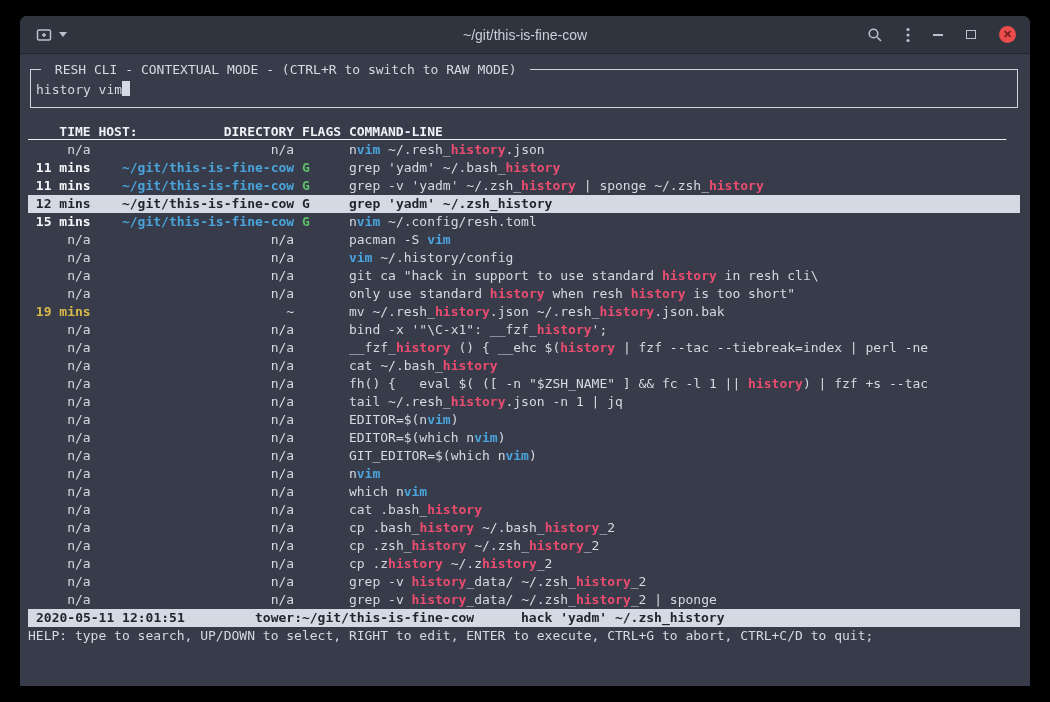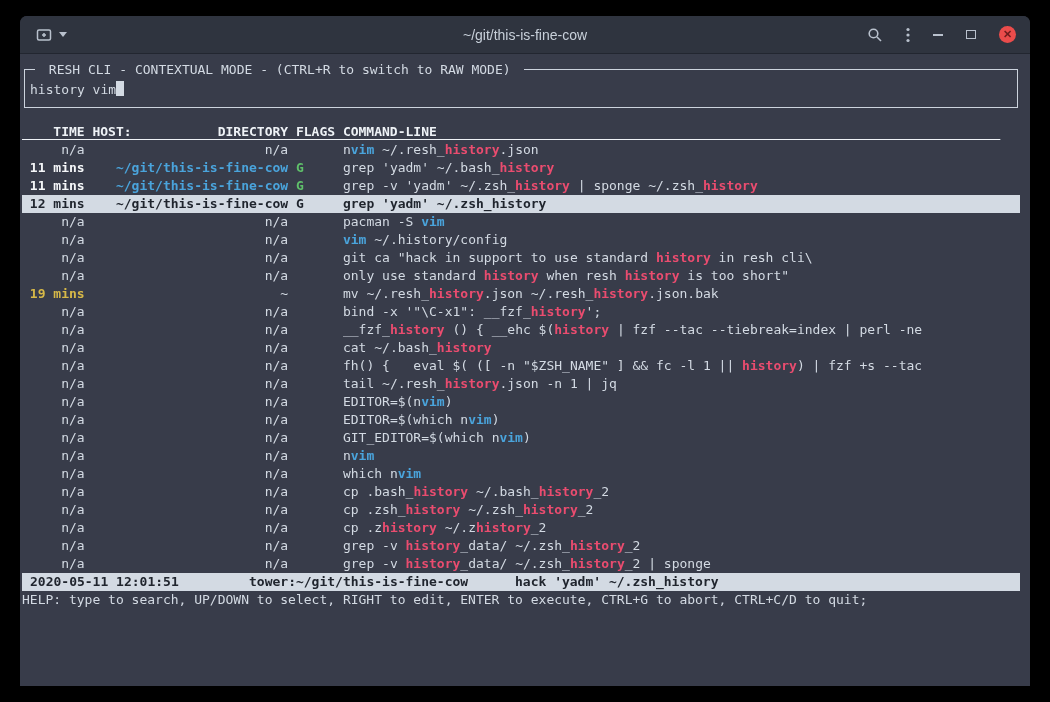--- a/index.html
+++ b/index.html
@@ -19,21 +19,21 @@
               align-items:center; gap:23px; z-index:2; }
   .caret-down { width:0; height:0; border-left:4px solid transparent;
                 border-right:4px solid transparent; border-top:5px solid #b9c1cd; }
   .icon-btn { display:flex; align-items:center; justify-content:center; cursor:default; }
   .close-btn { width:17px; height:17px; border-radius:50%; background:#ea4c4b;
                color:#6e1d1d; font-size:11px; font-weight:bold; line-height:17px;
                text-align:center; }
   .min-glyph { width:10px; border-top:2px solid #b9c1cd; display:inline-block; }
   .restore-glyph { width:10px; height:9px; border:1.5px solid #b9c1cd; display:inline-block; }
 
-  .term { padding:6px 10px 0 2px; font-size:13px; line-height:18px; color:#d3dae3; }
+  .term { padding:6px 10px 0 8px; font-size:13px; line-height:18px; color:#d3dae3; }
 
   .searchbox { position:relative; border:1px solid #ccd3dd; margin:9px 2px 15px 2px;
                height:39px; }
   .box-label { position:absolute; top:-9px; left:10px; background:#383c4a;
                padding:0 6px; white-space:pre; }
   .search-line { padding:11px 6px 0 5px; white-space:pre; }
   .cursor { display:inline-block; width:8px; height:15px; background:#d3dae3;
             vertical-align:-2px; }
 
   .header-line { white-space:pre; font-weight:bold; color:#eef2f6;
@@ -104,35 +104,37 @@
       <div class="search-line"><span>history vim</span><span class="cursor"></span></div>
     </div>
 
     <div class="header-line">    TIME HOST:           DIRECTORY FLAGS COMMAND-LINE                                                                        </div>
 
     <div>
         <div class="hrow"><span class="c-time">     n/a</span><span> </span><span class="c-host">                      n/a</span><span> </span><span class="c-flag">     </span><span> </span><span class="c-cmd">n</span><span class="c-cmd match" style="color: rgb(74, 164, 220);">vim</span><span class="c-cmd"> ~/.resh_</span><span class="c-cmd match" style="color: rgb(234, 76, 111);">history</span><span class="c-cmd">.json</span></div>
         <div class="hrow"><span class="c-time tc-recent"> 11 mins</span><span> </span><span class="c-host path">   ~/git/this-is-fine-cow</span><span> </span><span class="c-flag">G    </span><span> </span><span class="c-cmd">grep 'yadm' ~/.bash_</span><span class="c-cmd match" style="color: rgb(234, 76, 111);">history</span></div>
         <div class="hrow"><span class="c-time tc-recent"> 11 mins</span><span> </span><span class="c-host path">   ~/git/this-is-fine-cow</span><span> </span><span class="c-flag">G    </span><span> </span><span class="c-cmd">grep -v 'yadm' ~/.zsh_</span><span class="c-cmd match" style="color: rgb(234, 76, 111);">history</span><span class="c-cmd"> | sponge ~/.zsh_</span><span class="c-cmd match" style="color: rgb(234, 76, 111);">history</span></div>
         <div class="hrow selected"><span class="c-time tc-recent"> 12 mins</span><span> </span><span class="c-host path">   ~/git/this-is-fine-cow</span><span> </span><span class="c-flag">G    </span><span> </span><span class="c-cmd">grep 'yadm' ~/.zsh_</span><span class="c-cmd match">history</span></div>
+        <div class="hrow"><span class="c-time tc-recent"> 15 mins</span><span> </span><span class="c-host path">   ~/git/this-is-fine-cow</span><span> </span><span class="c-flag">G    </span><span> </span><span class="c-cmd">n</span><span class="c-cmd match" style="color: rgb(74, 164, 220);">vim</span><span class="c-cmd"> ~/.config/resh.toml</span></div>
         <div class="hrow"><span class="c-time">     n/a</span><span> </span><span class="c-host">                      n/a</span><span> </span><span class="c-flag">     </span><span> </span><span class="c-cmd">pacman -S </span><span class="c-cmd match" style="color: rgb(74, 164, 220);">vim</span></div>
         <div class="hrow"><span class="c-time">     n/a</span><span> </span><span class="c-host">                      n/a</span><span> </span><span class="c-flag">     </span><span> </span><span class="c-cmd match" style="color: rgb(74, 164, 220);">vim</span><span class="c-cmd"> ~/.history/config</span></div>
         <div class="hrow"><span class="c-time">     n/a</span><span> </span><span class="c-host">                      n/a</span><span> </span><span class="c-flag">     </span><span> </span><span class="c-cmd">git ca "hack in support to use standard </span><span class="c-cmd match" style="color: rgb(234, 76, 111);">history</span><span class="c-cmd"> in resh cli\</span></div>
         <div class="hrow"><span class="c-time">     n/a</span><span> </span><span class="c-host">                      n/a</span><span> </span><span class="c-flag">     </span><span> </span><span class="c-cmd">only use standard </span><span class="c-cmd match" style="color: rgb(234, 76, 111);">history</span><span class="c-cmd"> when resh </span><span class="c-cmd match" style="color: rgb(234, 76, 111);">history</span><span class="c-cmd"> is too short"</span></div>
         <div class="hrow"><span class="c-time tc-older"> 19 mins</span><span> </span><span class="c-host">                        ~</span><span> </span><span class="c-flag">     </span><span> </span><span class="c-cmd">mv ~/.resh_</span><span class="c-cmd match" style="color: rgb(234, 76, 111);">history</span><span class="c-cmd">.json ~/.resh_</span><span class="c-cmd match" style="color: rgb(234, 76, 111);">history</span><span class="c-cmd">.json.bak</span></div>
         <div class="hrow"><span class="c-time">     n/a</span><span> </span><span class="c-host">                      n/a</span><span> </span><span class="c-flag">     </span><span> </span><span class="c-cmd">bind -x '"\C-x1": __fzf_</span><span class="c-cmd match" style="color: rgb(234, 76, 111);">history</span><span class="c-cmd">';</span></div>
         <div class="hrow"><span class="c-time">     n/a</span><span> </span><span class="c-host">                      n/a</span><span> </span><span class="c-flag">     </span><span> </span><span class="c-cmd">__fzf_</span><span class="c-cmd match" style="color: rgb(234, 76, 111);">history</span><span class="c-cmd"> () { __ehc $(</span><span class="c-cmd match" style="color: rgb(234, 76, 111);">history</span><span class="c-cmd"> | fzf --tac --tiebreak=index | perl -ne</span></div>
         <div class="hrow"><span class="c-time">     n/a</span><span> </span><span class="c-host">                      n/a</span><span> </span><span class="c-flag">     </span><span> </span><span class="c-cmd">cat ~/.bash_</span><span class="c-cmd match" style="color: rgb(234, 76, 111);">history</span></div>
         <div class="hrow"><span class="c-time">     n/a</span><span> </span><span class="c-host">                      n/a</span><span> </span><span class="c-flag">     </span><span> </span><span class="c-cmd">fh() {   eval $( ([ -n "$ZSH_NAME" ] &amp;&amp; fc -l 1 || </span><span class="c-cmd match" style="color: rgb(234, 76, 111);">history</span><span class="c-cmd">) | fzf +s --tac</span></div>
         <div class="hrow"><span class="c-time">     n/a</span><span> </span><span class="c-host">                      n/a</span><span> </span><span class="c-flag">     </span><span> </span><span class="c-cmd">tail ~/.resh_</span><span class="c-cmd match" style="color: rgb(234, 76, 111);">history</span><span class="c-cmd">.json -n 1 | jq</span></div>
         <div class="hrow"><span class="c-time">     n/a</span><span> </span><span class="c-host">                      n/a</span><span> </span><span class="c-flag">     </span><span> </span><span class="c-cmd">EDITOR=$(n</span><span class="c-cmd match" style="color: rgb(74, 164, 220);">vim</span><span class="c-cmd">)</span></div>
         <div class="hrow"><span class="c-time">     n/a</span><span> </span><span class="c-host">                      n/a</span><span> </span><span class="c-flag">     </span><span> </span><span class="c-cmd">EDITOR=$(which n</span><span class="c-cmd match" style="color: rgb(74, 164, 220);">vim</span><span class="c-cmd">)</span></div>
         <div class="hrow"><span class="c-time">     n/a</span><span> </span><span class="c-host">                      n/a</span><span> </span><span class="c-flag">     </span><span> </span><span class="c-cmd">GIT_EDITOR=$(which n</span><span class="c-cmd match" style="color: rgb(74, 164, 220);">vim</span><span class="c-cmd">)</span></div>
         <div class="hrow"><span class="c-time">     n/a</span><span> </span><span class="c-host">                      n/a</span><span> </span><span class="c-flag">     </span><span> </span><span class="c-cmd">n</span><span class="c-cmd match" style="color: rgb(74, 164, 220);">vim</span></div>
         <div class="hrow"><span class="c-time">     n/a</span><span> </span><span class="c-host">                      n/a</span><span> </span><span class="c-flag">     </span><span> </span><span class="c-cmd">which n</span><span class="c-cmd match" style="color: rgb(74, 164, 220);">vim</span></div>
+        <div class="hrow"><span class="c-time">     n/a</span><span> </span><span class="c-host">                      n/a</span><span> </span><span class="c-flag">     </span><span> </span><span class="c-cmd">cat .bash_</span><span class="c-cmd match" style="color: rgb(234, 76, 111);">history</span></div>
         <div class="hrow"><span class="c-time">     n/a</span><span> </span><span class="c-host">                      n/a</span><span> </span><span class="c-flag">     </span><span> </span><span class="c-cmd">cp .bash_</span><span class="c-cmd match" style="color: rgb(234, 76, 111);">history</span><span class="c-cmd"> ~/.bash_</span><span class="c-cmd match" style="color: rgb(234, 76, 111);">history</span><span class="c-cmd">_2</span></div>
         <div class="hrow"><span class="c-time">     n/a</span><span> </span><span class="c-host">                      n/a</span><span> </span><span class="c-flag">     </span><span> </span><span class="c-cmd">cp .zsh_</span><span class="c-cmd match" style="color: rgb(234, 76, 111);">history</span><span class="c-cmd"> ~/.zsh_</span><span class="c-cmd match" style="color: rgb(234, 76, 111);">history</span><span class="c-cmd">_2</span></div>
         <div class="hrow"><span class="c-time">     n/a</span><span> </span><span class="c-host">                      n/a</span><span> </span><span class="c-flag">     </span><span> </span><span class="c-cmd">cp .z</span><span class="c-cmd match" style="color: rgb(234, 76, 111);">history</span><span class="c-cmd"> ~/.z</span><span class="c-cmd match" style="color: rgb(234, 76, 111);">history</span><span class="c-cmd">_2</span></div>
         <div class="hrow"><span class="c-time">     n/a</span><span> </span><span class="c-host">                      n/a</span><span> </span><span class="c-flag">     </span><span> </span><span class="c-cmd">grep -v </span><span class="c-cmd match" style="color: rgb(234, 76, 111);">history</span><span class="c-cmd">_data/ ~/.zsh_</span><span class="c-cmd match" style="color: rgb(234, 76, 111);">history</span><span class="c-cmd">_2</span></div>
         <div class="hrow"><span class="c-time">     n/a</span><span> </span><span class="c-host">                      n/a</span><span> </span><span class="c-flag">     </span><span> </span><span class="c-cmd">grep -v </span><span class="c-cmd match" style="color: rgb(234, 76, 111);">history</span><span class="c-cmd">_data/ ~/.zsh_</span><span class="c-cmd match" style="color: rgb(234, 76, 111);">history</span><span class="c-cmd">_2 | sponge</span></div>
       </div>
 
     <div class="statusbar">
       <span style="left:8px">2020-05-11 12:01:51</span>
       <span style="left:227px">tower:~/git/this-is-fine-cow</span>

